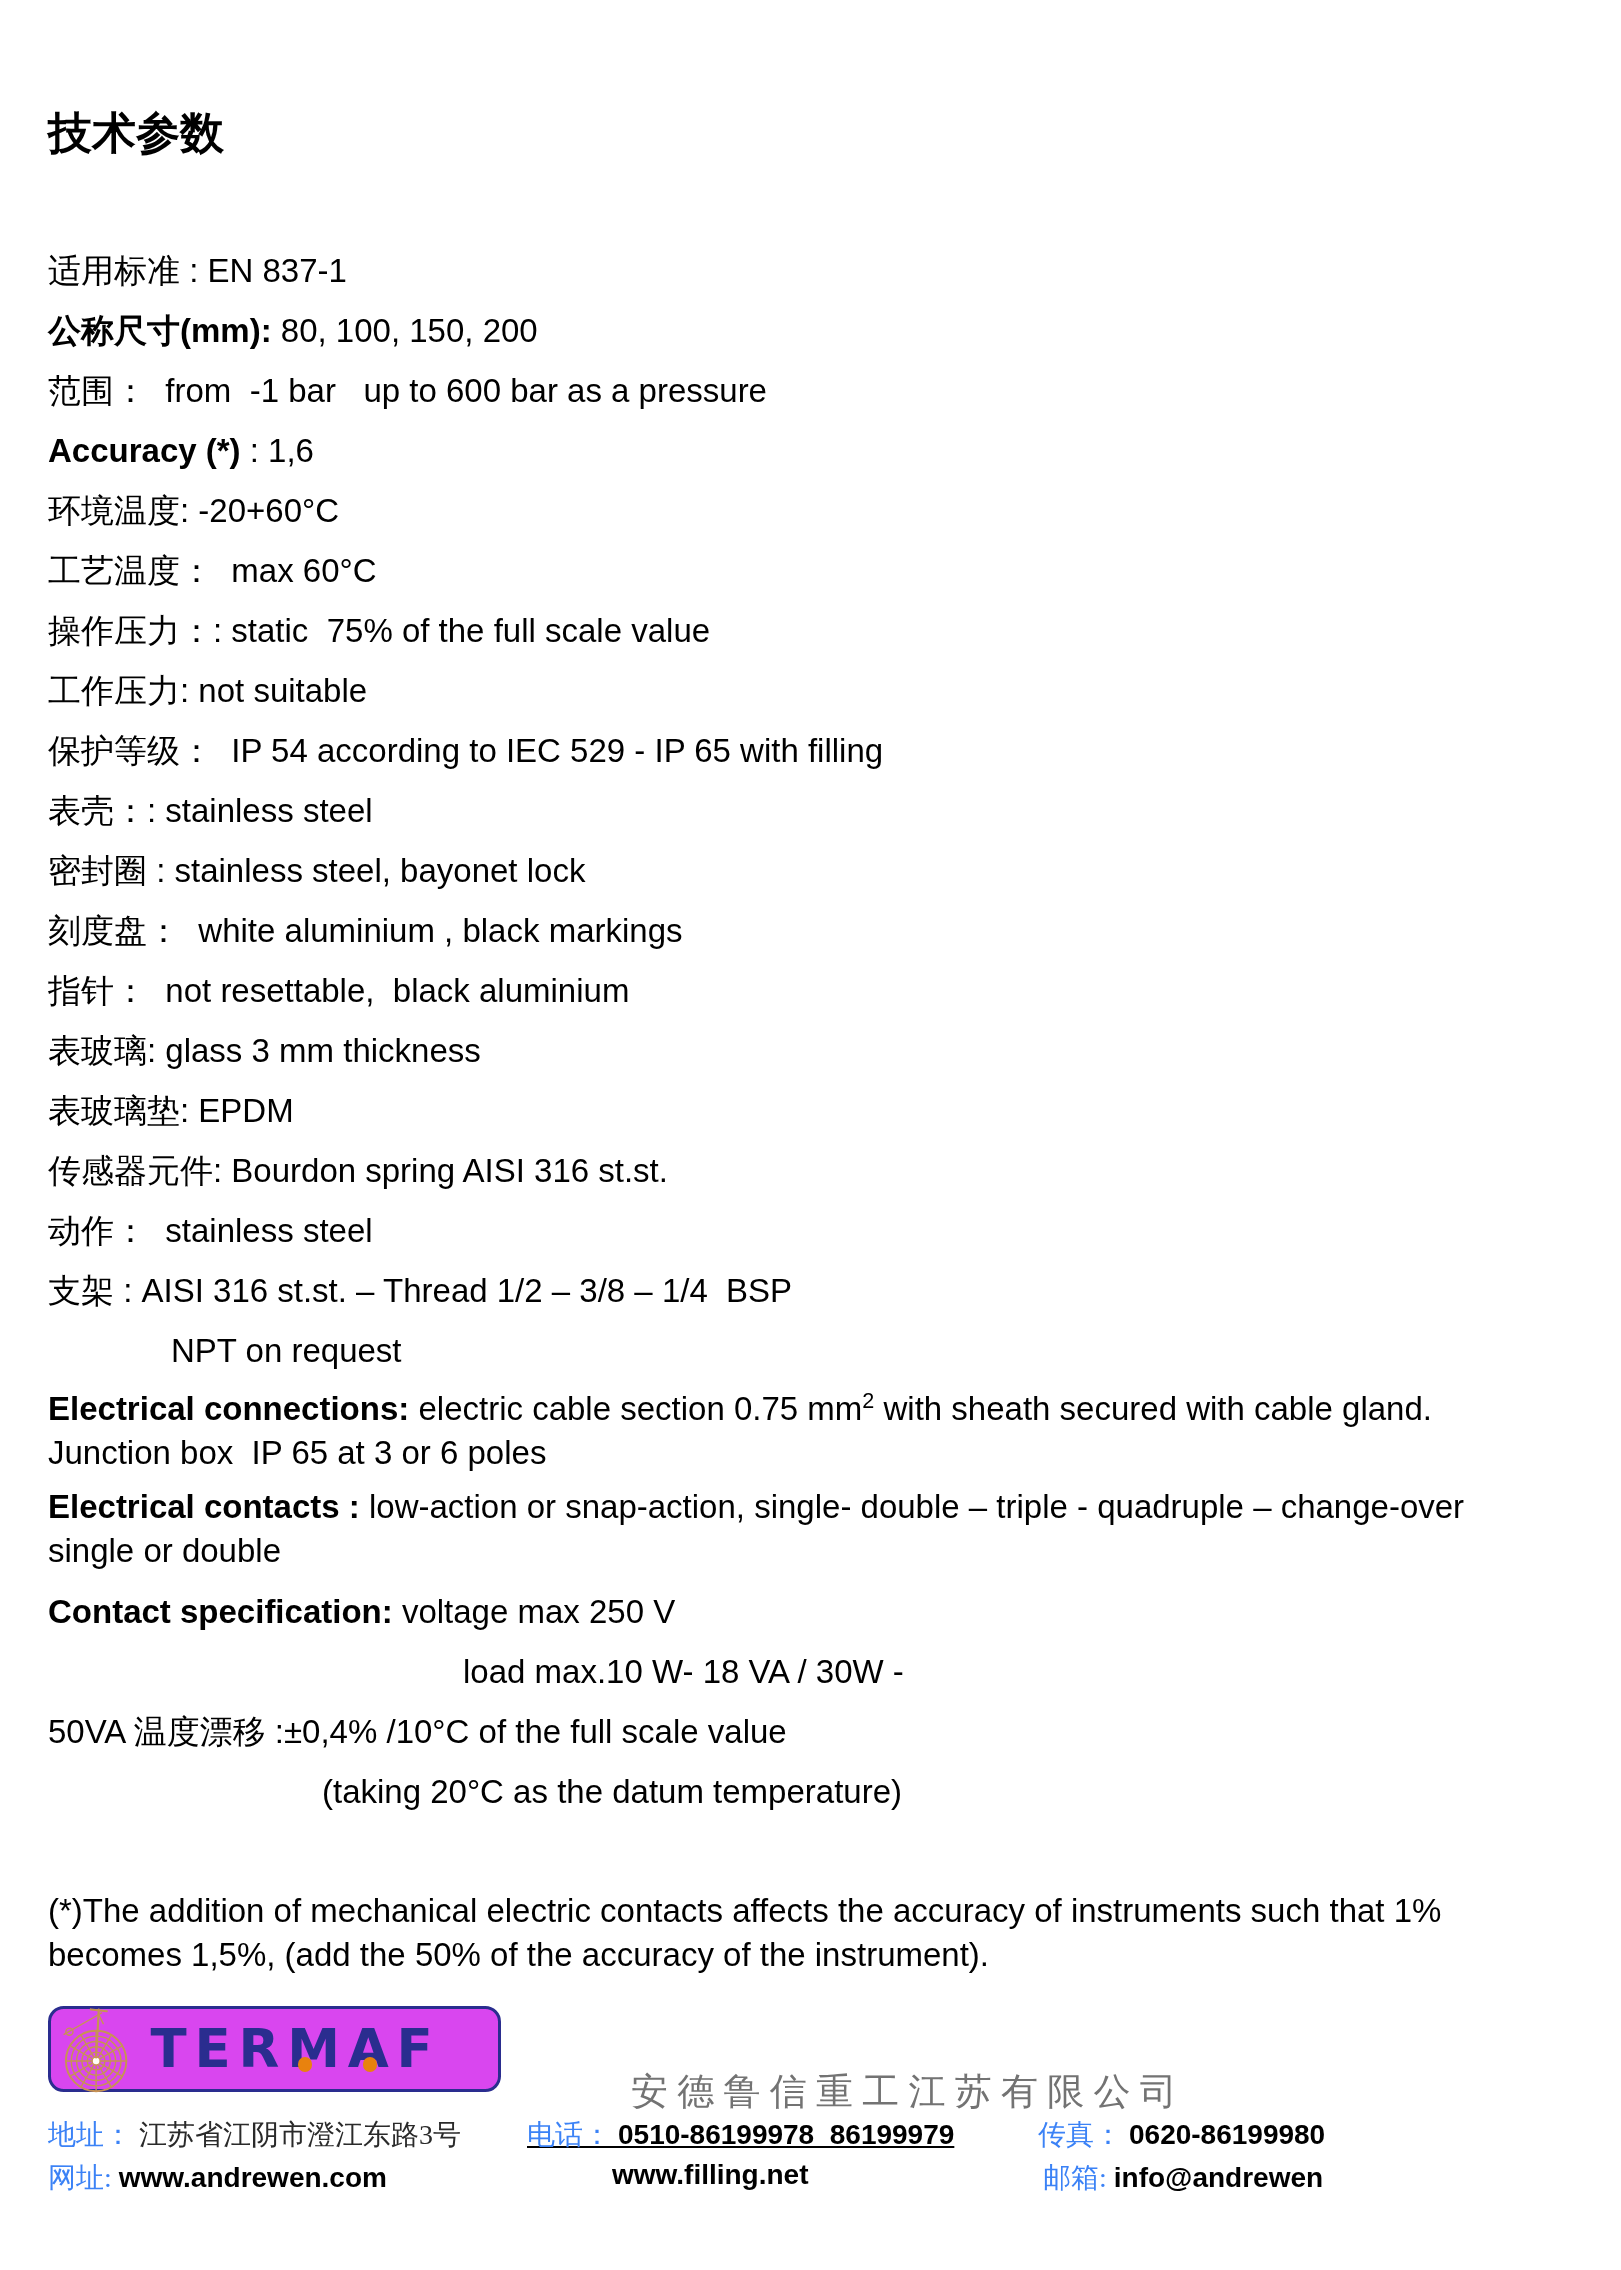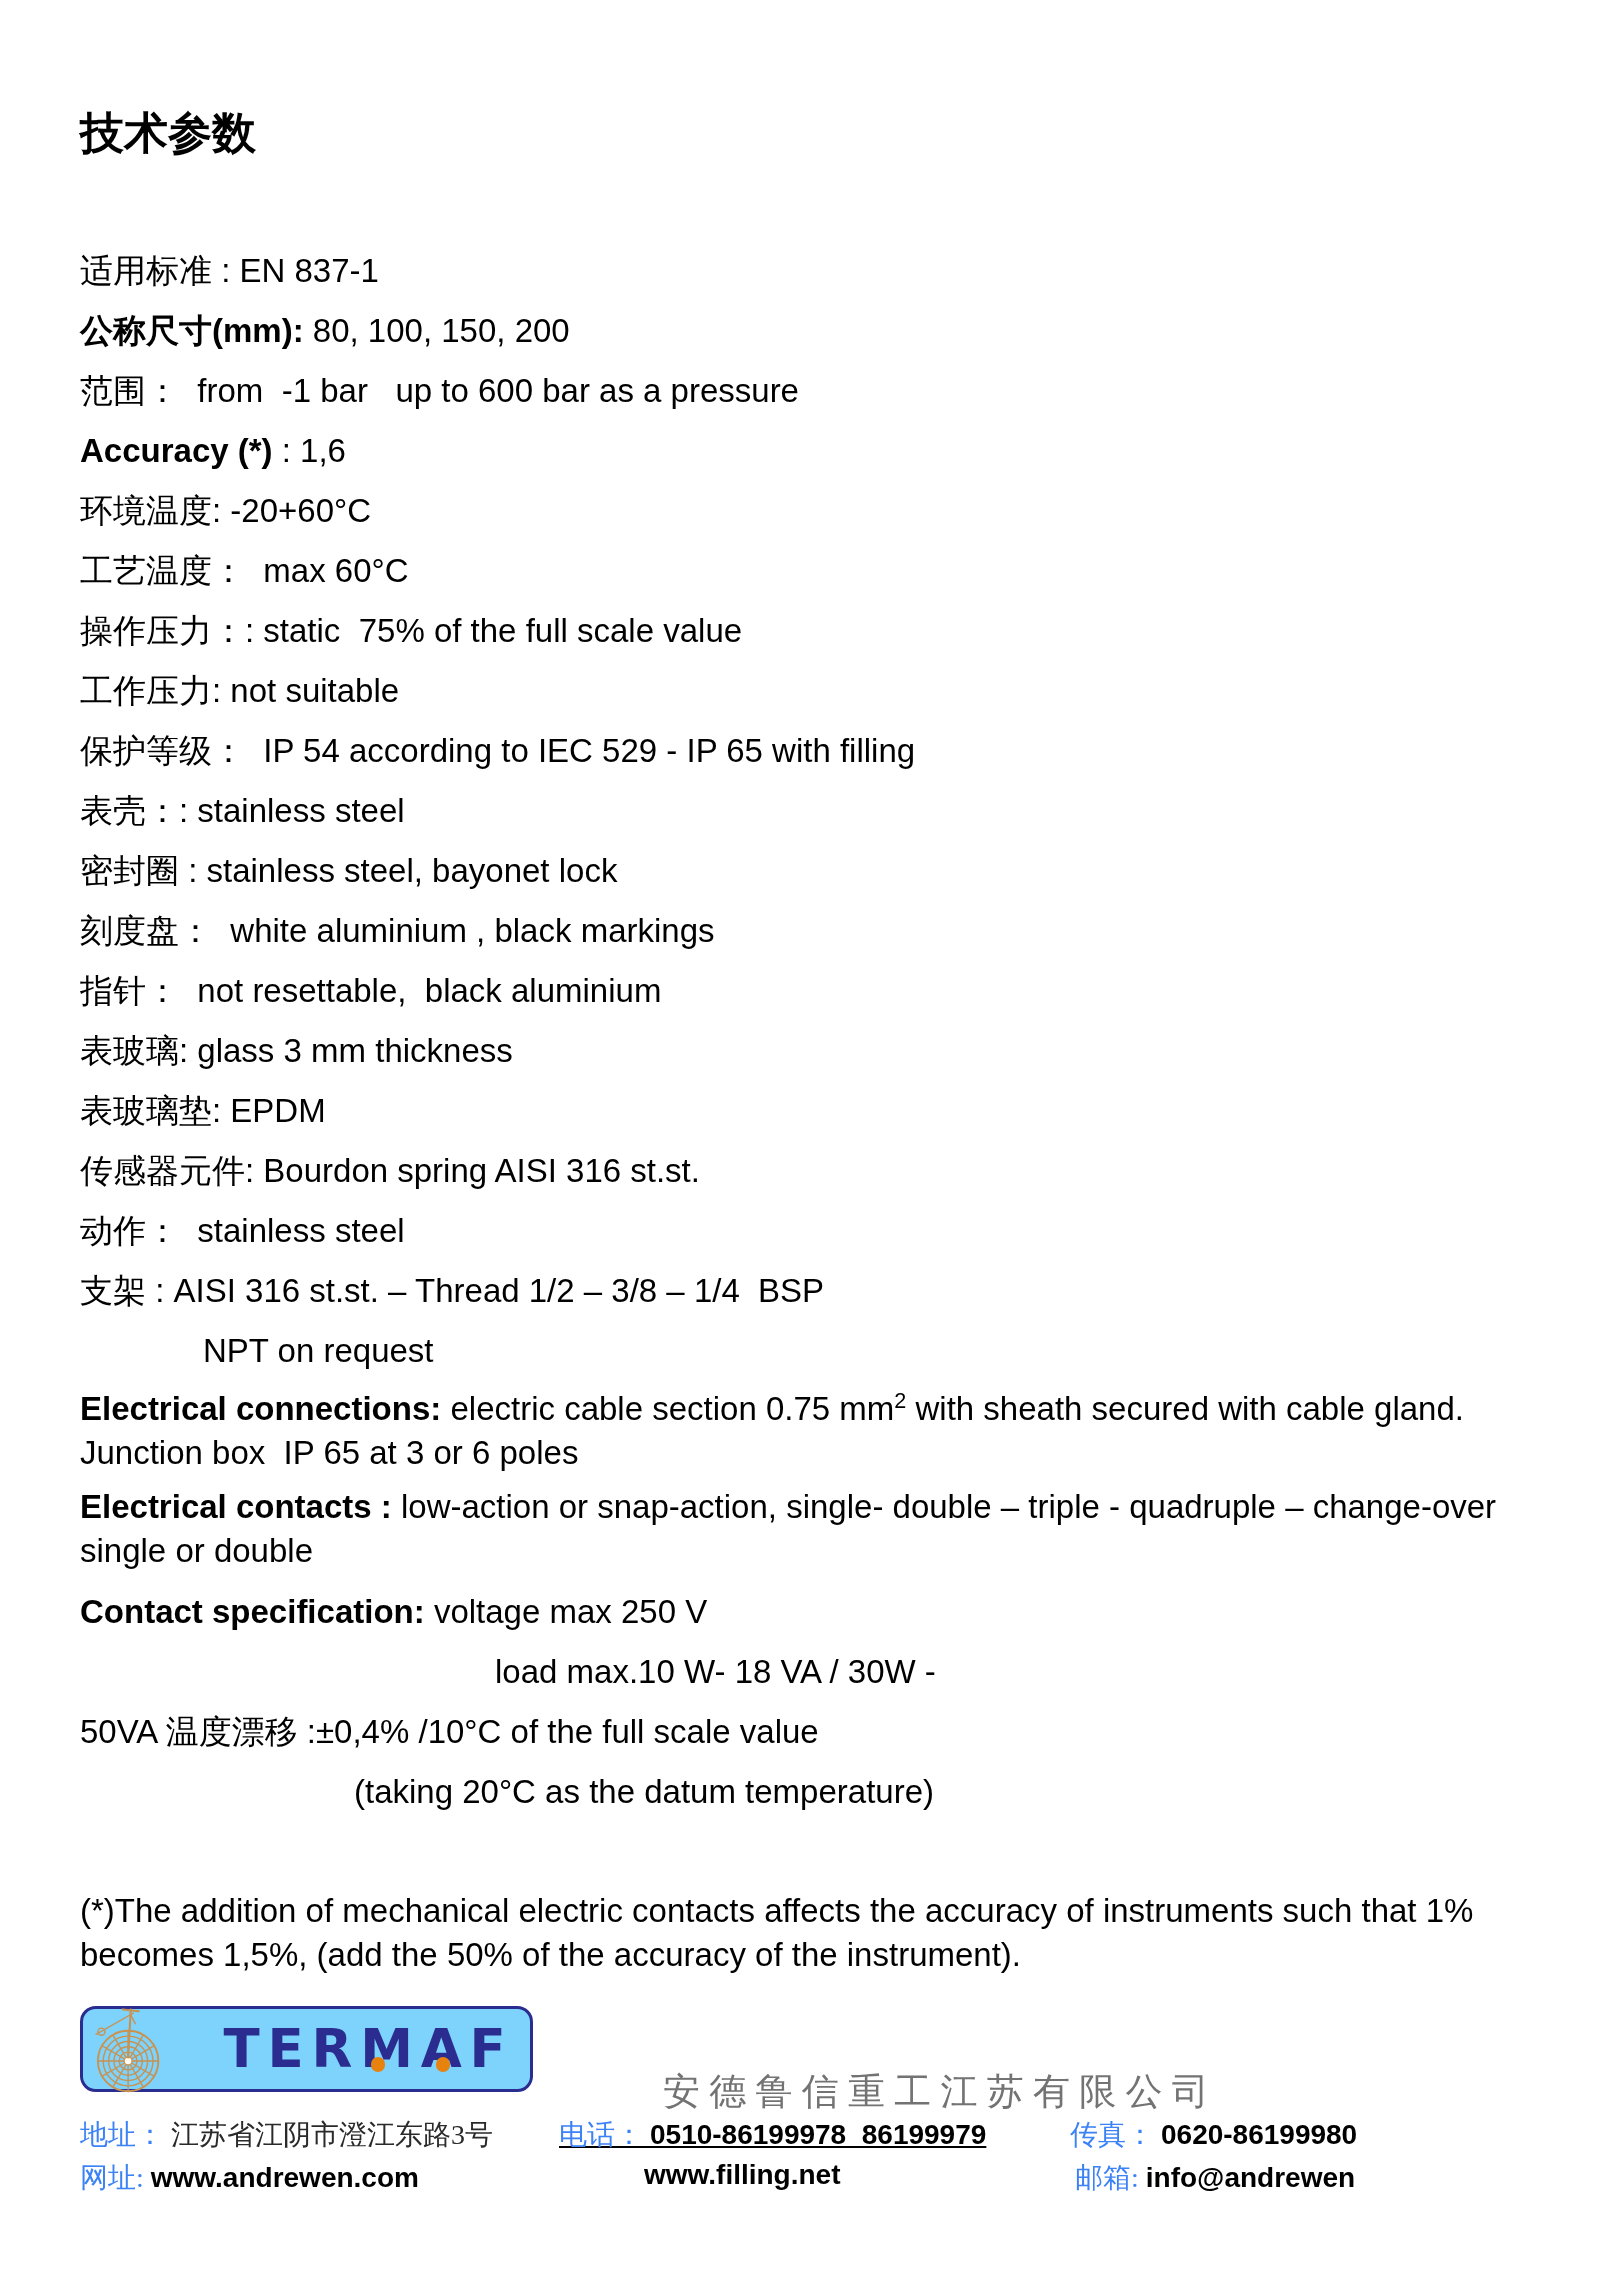--- a/index.html
+++ b/index.html
@@ -1,20 +1,20 @@
 <!DOCTYPE html>
 <html><head>
 <meta charset="utf-8">
 <style>
   html,body{margin:0;padding:0;background:#ffffff;}
   .page{
     position:relative;
     width:1621px;height:2270px;
     box-sizing:border-box;
-    padding:110px 98px 0 80px;
+    padding:110px 98px 0 48px;
     background:#ffffff;
     overflow:hidden;
     font-family:"Liberation Sans", sans-serif;
     color:#000000;
   }
   .title{
     font-family:"Liberation Serif", serif;
     font-size:44px;font-weight:bold;
     margin:0 0 84px 0;line-height:47px;
     white-space:pre-wrap;
@@ -36,22 +36,22 @@
   .indent-load{padding-left:415px;}
   .indent-taking{padding-left:274px;}
   sup.sq{font-size:21.6px;vertical-align:super;line-height:0;}
 
   
   .footer{position:relative;margin-top:29px;height:258px;}
   .logo-box{
     position:absolute;left:0;top:0;width:453px;height:86px;
     box-sizing:border-box;
     border:3.9px solid #2a2d8f;border-radius:15.7px;
-    background:#7dd3fc;
-    display:flex;align-items:center;gap:41px;
+    background:#d946ef;
+    display:flex;align-items:center;
   }
   .fan{margin-left:5.9px;flex:0 0 auto;}
   .brand{
     position:relative;margin-left:13.7px;
     font-family:"DejaVu Sans", sans-serif;
     font-weight:900;font-size:53px;letter-spacing:7.8px;
     color:#2a2d8f;line-height:78px;
   }
   .dot{position:absolute;width:14.7px;height:14.7px;border-radius:50%;background:#e8820e;}
   .dot-m{left:147px;top:47px;}

